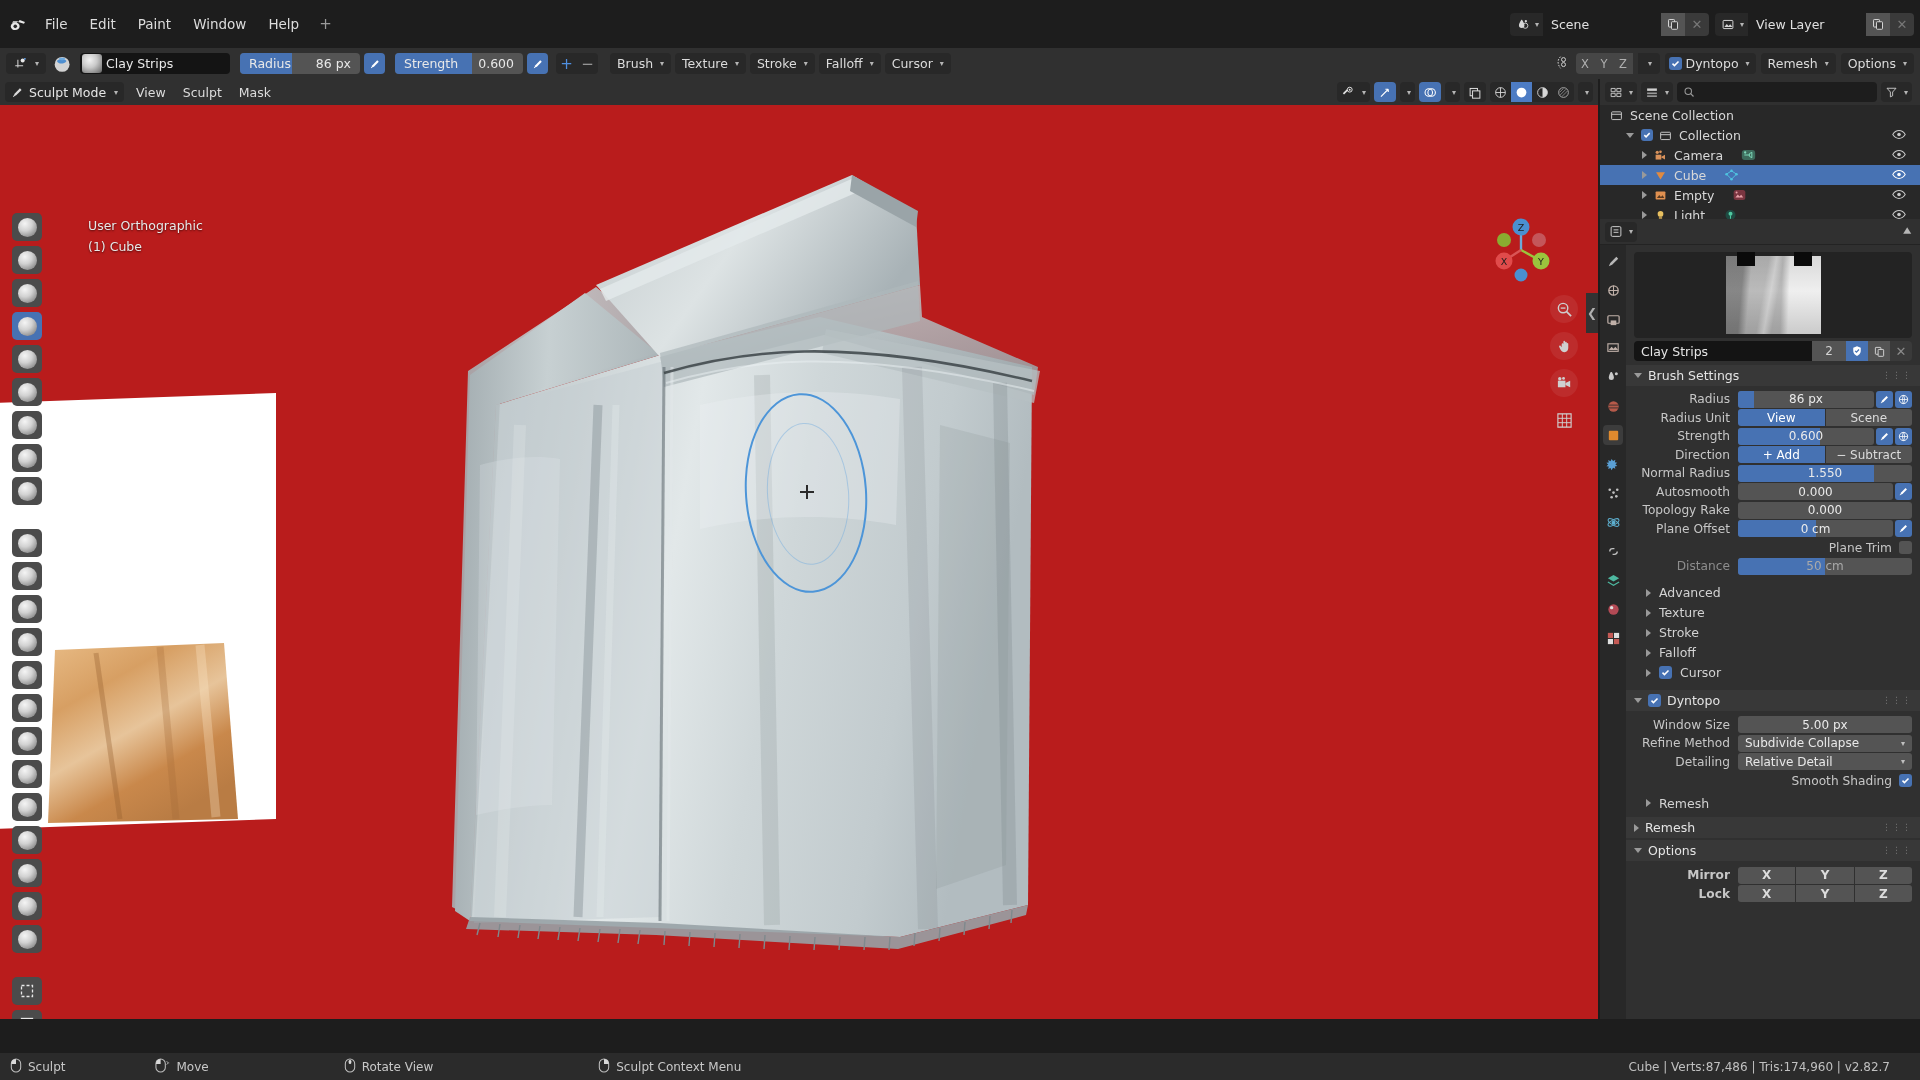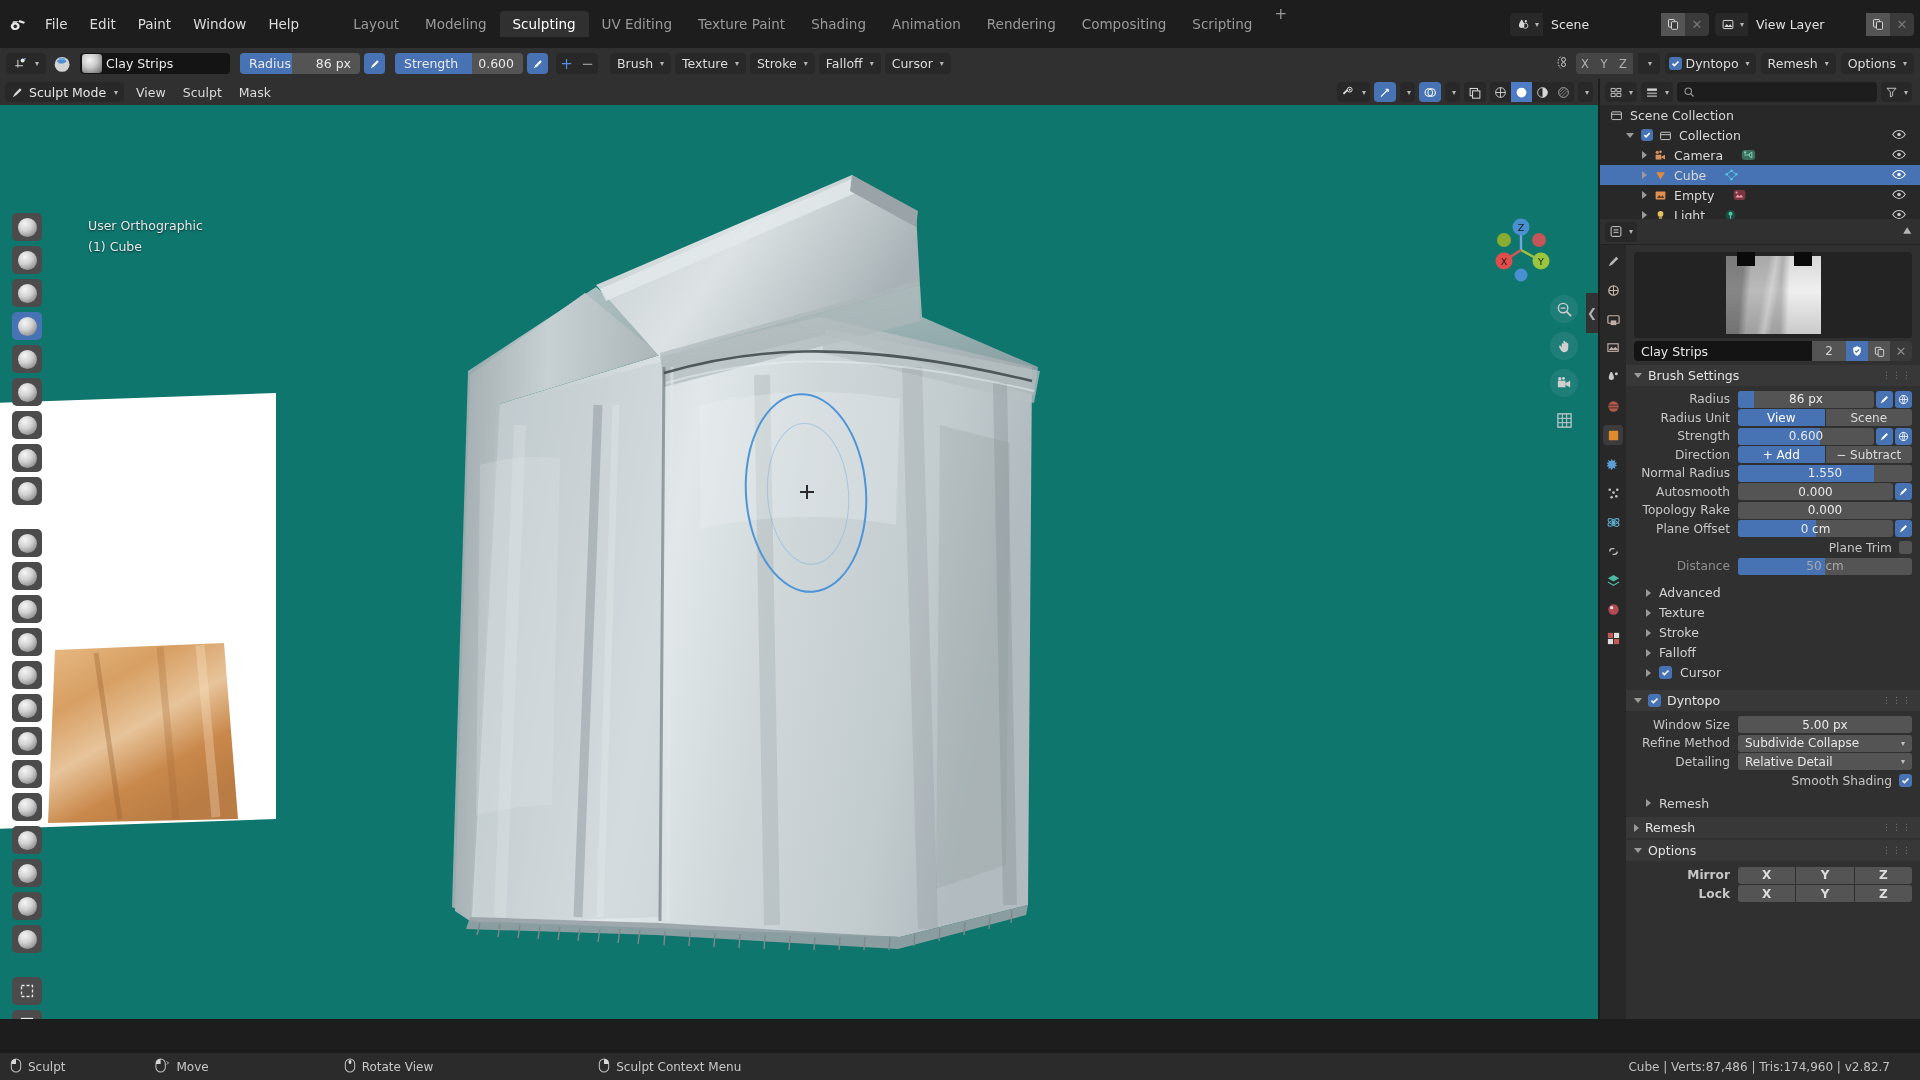--- a/index.html
+++ b/index.html
@@ -8,21 +8,21 @@
     background:#1d1d1d;
     font-family:"DejaVu Sans", sans-serif;
     font-size:13px; color:#e5e5e5;
     -webkit-font-smoothing:antialiased;
   }
   #app { position:relative; width:1920px; height:1080px; }
 
   
   .topbar {
     position:absolute; left:0; top:0; width:1920px; height:48px;
-    background:#1d1d1d; display:flex; 
+    background:#1d1d1d; display:flex; align-items:center;
   }
   .blender-logo {
     width:34px; height:48px; display:flex; align-items:center; justify-content:center;
   }
   .blender-logo svg { display:block; }
   .menu-item {
     padding:3px 11px; font-size:13.5px; color:#dcdcdc; cursor:default;
     border-radius:3px;
   }
   .ws-tabs { display:flex; align-items:center; margin-left:30px; gap:0px; }
@@ -129,21 +129,21 @@
   .shade-group { display:flex; height:20px; border-radius:4px; overflow:hidden; }
   .shade-b {
     width:21px; height:20px; background:#282828; display:flex; align-items:center;
     justify-content:center;
   }
   .shade-b.sel { background:#4d7cc4; }
 
   
   .viewport {
     position:absolute; left:0; top:105px; width:1598px; height:914px;
-    background:#0f766e; overflow:hidden;
+    background:#b91c1c; overflow:hidden;
   }
   .vp-text {
     position:absolute; left:88px; top:110px; font-size:12.5px; color:#e8e8e8;
     line-height:21px; text-shadow:0 1px 2px rgba(0,0,0,.6);
   }
   
   .tool-col {
     position:absolute; left:12px; top:108px; width:30px;
     display:flex; flex-direction:column; gap:5px;
   }
@@ -344,32 +344,20 @@
         <path d="M14.8 6.4l6.6 2.3-1.2 2.3-7.4-2.1z" fill="#e8e8e8"></path>
         <path d="M6.5 7.8h6.2l-1.6 2.1H5.2z" fill="#e8e8e8"></path>
       </svg>
     </div>
     <div id="menus" style="display:flex;align-items:center;">
         <div class="menu-item">File</div>
         <div class="menu-item">Edit</div>
         <div class="menu-item">Paint</div>
         <div class="menu-item">Window</div>
         <div class="menu-item">Help</div>
-      </div>
-    <div class="ws-tabs" id="ws-tabs">
-        <div class="ws-tab">Layout</div>
-        <div class="ws-tab">Modeling</div>
-        <div class="ws-tab active">Sculpting</div>
-        <div class="ws-tab">UV Editing</div>
-        <div class="ws-tab">Texture Paint</div>
-        <div class="ws-tab">Shading</div>
-        <div class="ws-tab">Animation</div>
-        <div class="ws-tab">Rendering</div>
-        <div class="ws-tab">Compositing</div>
-        <div class="ws-tab">Scripting</div>
       </div>
     <div class="ws-add">+</div>
 
     <div class="topbar-right">
       <div class="scene-widget">
         <div class="sw-icon">
           <svg width="14" height="13" viewBox="0 0 16 16">
             <path d="M6 2C4 5 3 7 3 9a3.4 3.4 0 006.8 0c0-2-1-4-3-7z" fill="#d6d6d6"></path>
             <circle cx="11.5" cy="4" r="1.4" fill="#d6d6d6"></circle>
             <circle cx="10.8" cy="9.5" r="3.2" fill="none" stroke="#d6d6d6" stroke-width="1.1"></circle>

